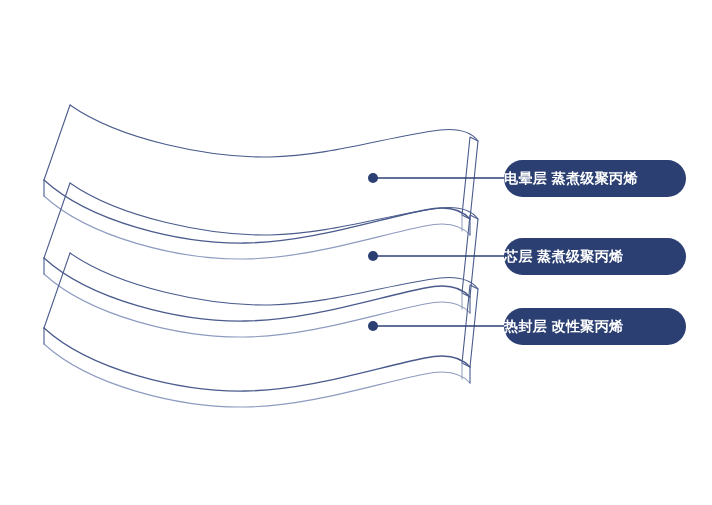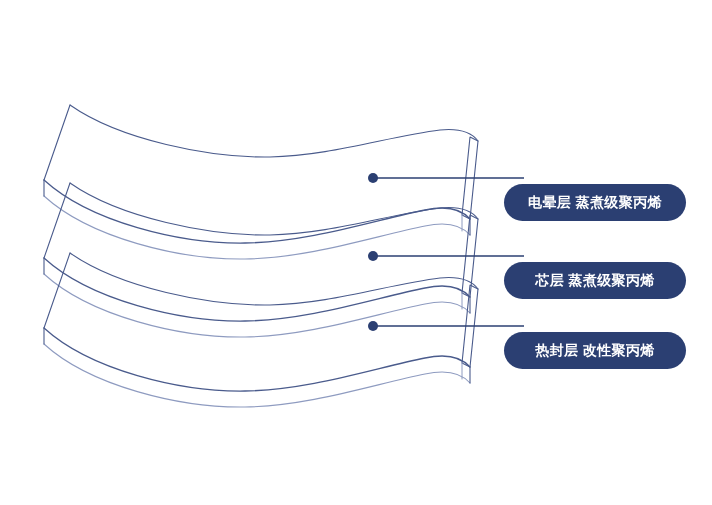--- a/index.html
+++ b/index.html
@@ -25,33 +25,32 @@
     top: 0;
     width: 712px;
     height: 505px;
     display: block;
   }
   .label-pill {
     position: absolute;
     box-sizing: border-box;
     display: flex;
     align-items: center;
-    justify-content: center;
+    justify-content: flex-start;
     height: 37px;
     left: 504px;
     width: 182px;
     border-radius: 19px;
     background: #2b3f72;
     color: #ffffff;
     font-size: 14px;
     font-weight: 700;
     letter-spacing: 0.4px;
     white-space: nowrap;
     user-select: none;
-    margin-top: 24px;
   }
   .pill-1 { top: 160px; }
   .pill-2 { top: 238px; }
   .pill-3 { top: 308px; }
 </style>
 </head>
 <body>
 
 <div id="stage">
 

